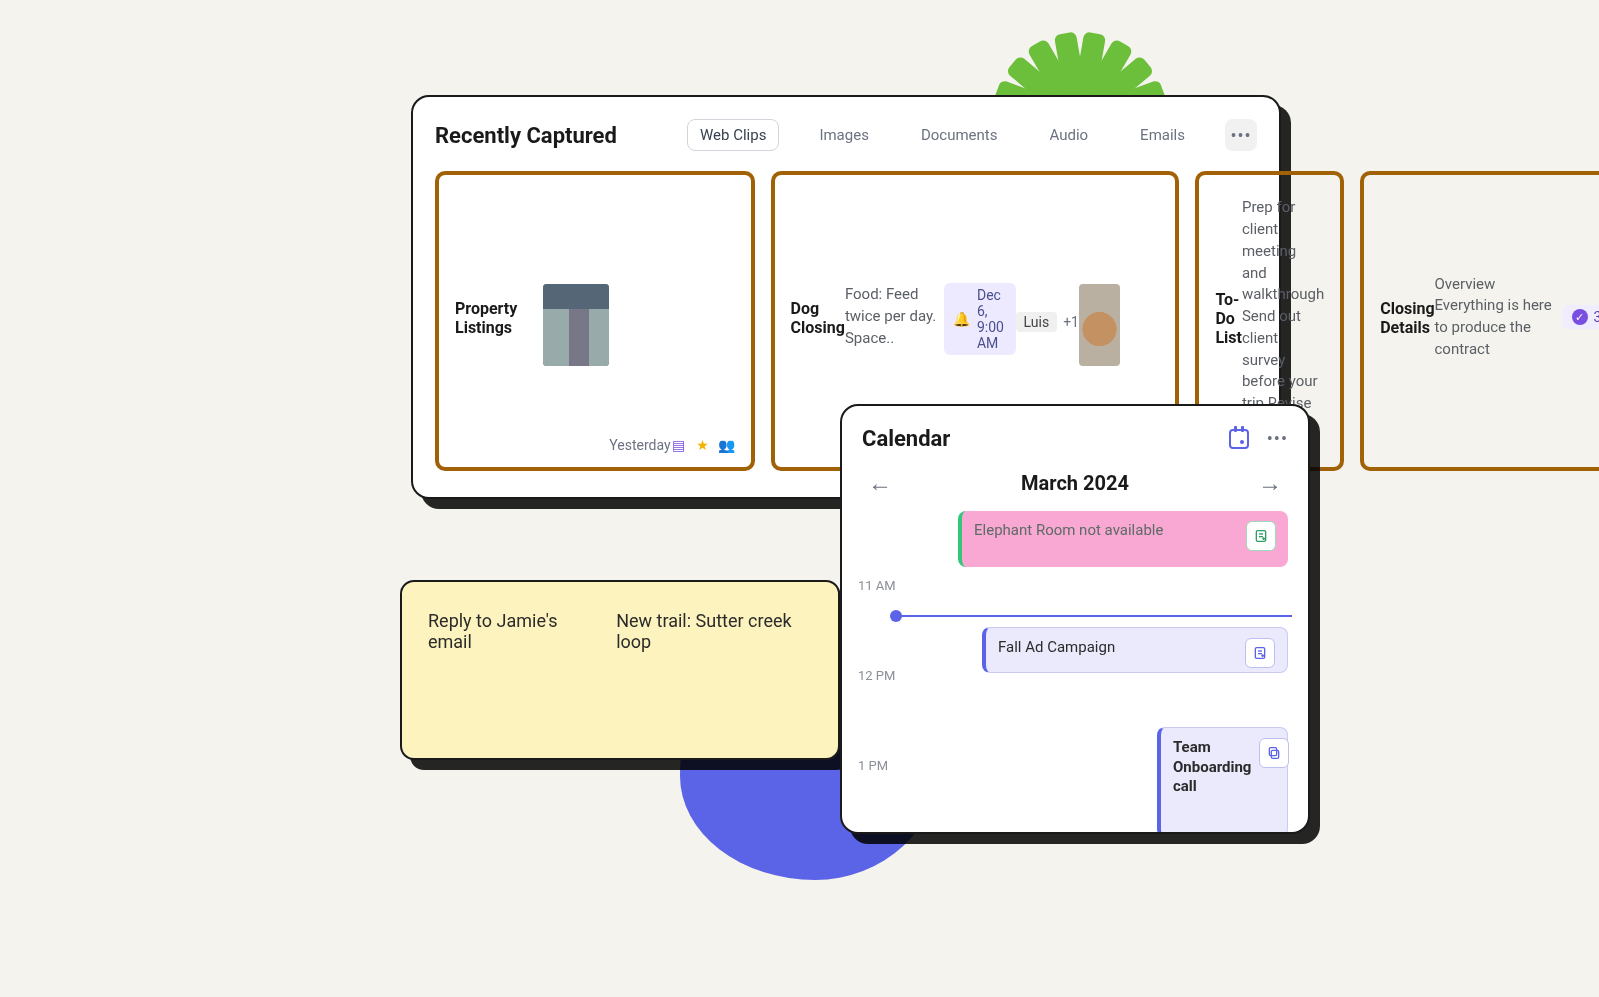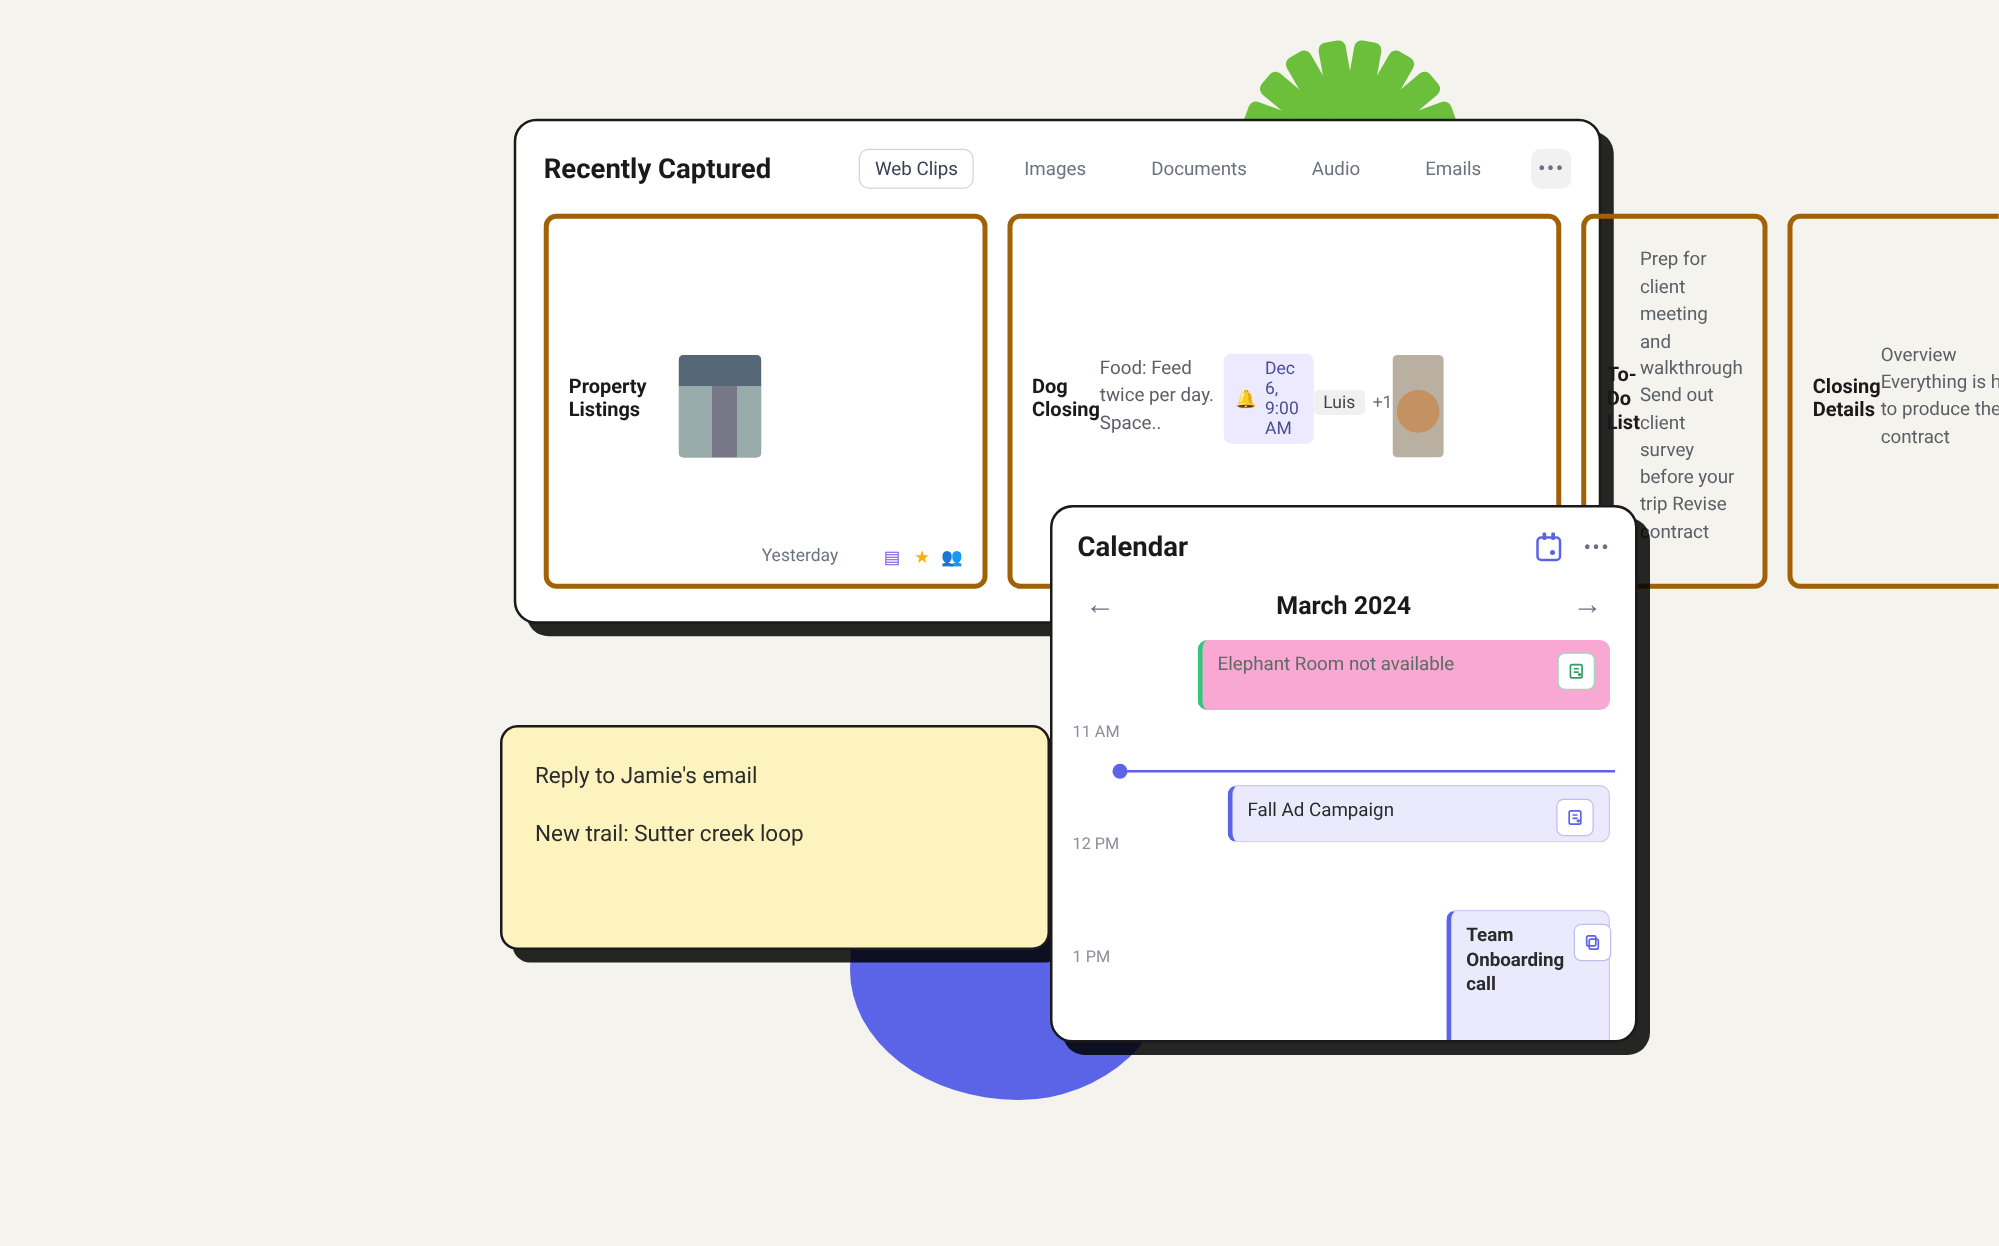--- a/index.html
+++ b/index.html
@@ -198,21 +198,20 @@
       linear-gradient(90deg,#fff 0 50%, #e6e8ea 50%),
       linear-gradient(#aab 80% 100%, transparent 0);
   }
 
   .card-footer {
     margin-top: auto;
     display: flex;
     align-items: center;
     justify-content: space-between;
     padding-top: 10px;
-    gap: 35px;
   }
   .footer-time { font-size: 14px; color: #6b7280; }
   .footer-icons { display: flex; gap: 8px; align-items: center; }
   .mini-icon { width: 16px; height: 16px; display:inline-flex; align-items:center; justify-content:center; font-size:14px;}
   .ic-purple { color:#7a4fe0; }
   .ic-yellow { color:#f5b301; }
   .ic-green  { color:#2e9e44; }
 
   
   .sticky-note {
@@ -221,21 +220,21 @@
     left: 400px;
     width: 440px;
     height: 180px;
     background: #fdf3bf;
     border: 2px solid #1a1a1a;
     border-radius: 14px;
     padding: 28px 26px;
     box-shadow: 10px 10px 0 0 rgba(0,0,0,0.85);
     z-index: 3;
     display: flex;
-    flex-direction: column;
+    flex-direction: row;
     gap: 26px;
   }
   .sticky-note .line {
     font-size: 18px;
     color: #2b2b2b;
   }
 
   
   .calendar-panel {
     position: absolute;

